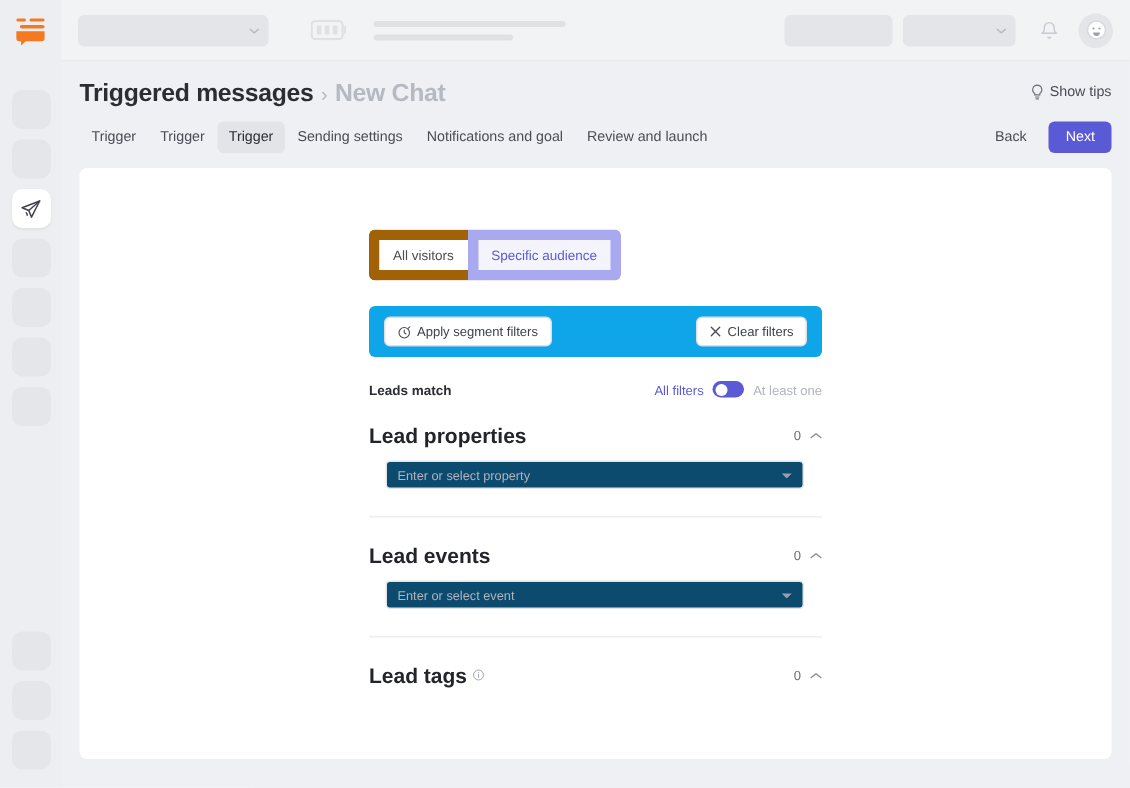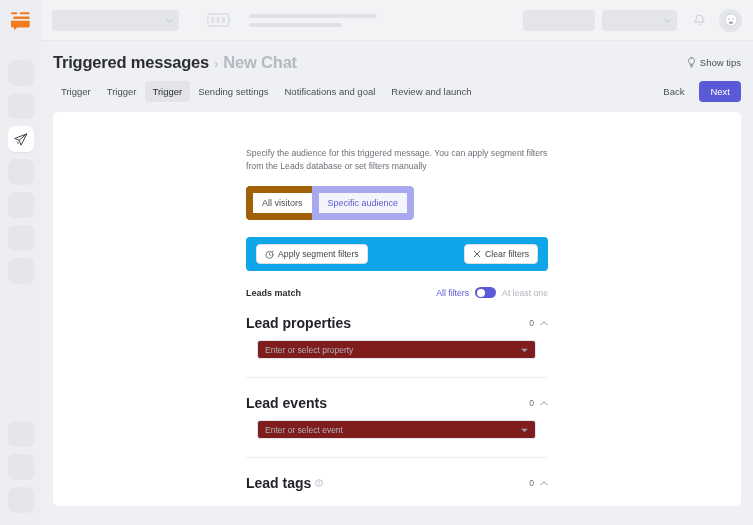--- a/index.html
+++ b/index.html
@@ -185,21 +185,21 @@
     padding-top: 17px;
   }
   .sec-title { font-size: 14px; font-weight: 700; color: #22242a; }
   .sec-info { margin-left: 4px; display: inline-flex; align-items: center; }
   .sec-right { margin-left: auto; display: flex; align-items: center; gap: 6px; }
   .sec-count { font-size: 8.7px; color: #6c7079; }
   .selectbox {
     margin-top: 9px;
     width: 279px; margin-left: 11px;
     height: 19px; border: 1px solid #e3e5e9; border-radius: 3px;
-    background: #7f1d1d;
+    background: #0c4a6e;
     display: flex; align-items: center;
     padding: 0 7px;
     cursor: pointer;
   }
   .selectbox .ph { font-size: 8.5px; color: #b0b4bc; }
   .selectbox .caret { margin-left: auto; }
   .divider { height: 1px; background: #eceef1; margin-top: 18px; width: 302px; }
 
   svg { display: block; }
 </style>
@@ -322,21 +322,20 @@
     <div class="tab-actions">
       <button class="btn-back">Back</button>
       <button class="btn-next">Next</button>
     </div>
   </div>
 
   <div class="card">
     <div class="card-inner">
 
       <div class="centered">
-        <div class="sub">Specify the audience for this triggered message. You can apply segment filters from the Leads database or set filters manually</div>
 
         <div class="segctl">
           <button class="seg">All visitors</button>
           <button class="seg active">Specific audience</button>
         </div>
 
         <div class="filterbar">
           <button class="fbtn">
             <span>
               <svg width="9" height="9" viewBox="0 0 16 16" fill="none" stroke="#4a4d55" stroke-width="1.3" stroke-linecap="round">

